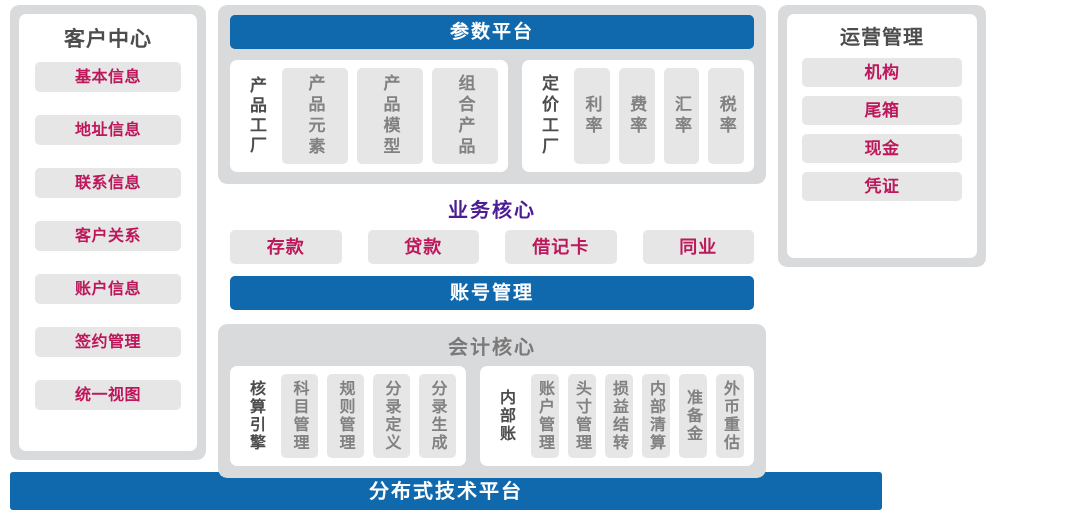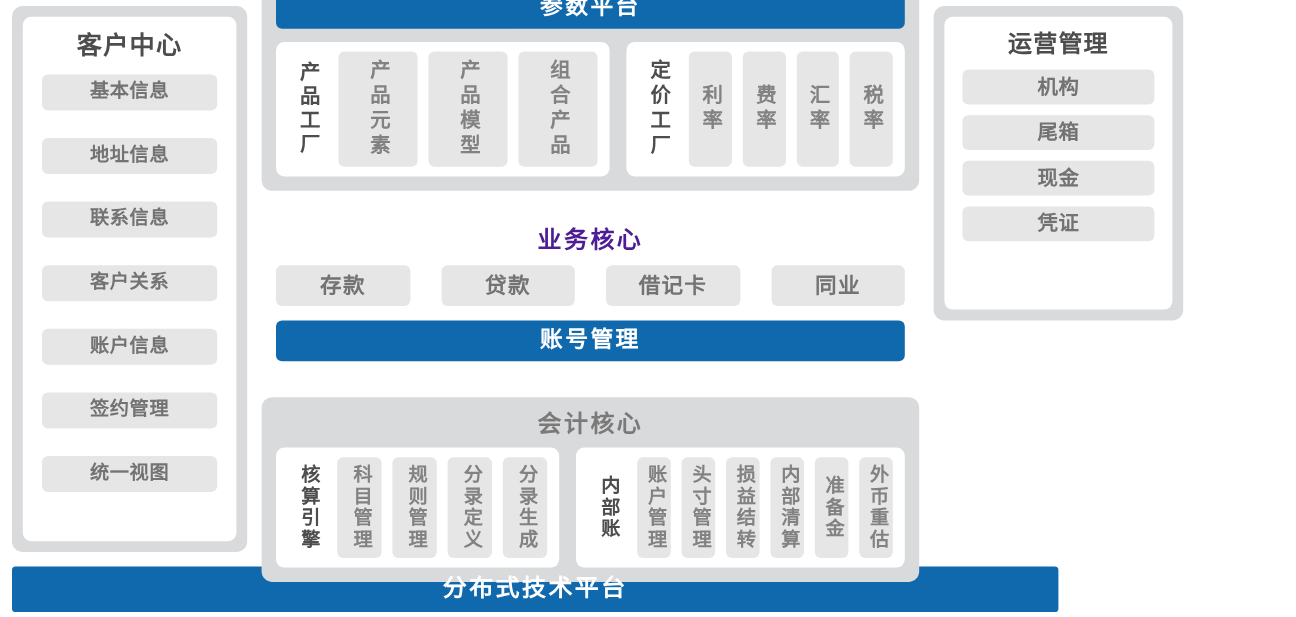--- a/index.html
+++ b/index.html
@@ -66,40 +66,39 @@
     margin-bottom: 13px;
     white-space: nowrap;
   }
   .panel-title.sm {
     font-size: 20px;
     margin-bottom: 11px;
   }
   .pill {
     background: #e6e6e6;
     border-radius: 5px;
-    color: #737373;
+    color: #be185d;
     font-size: 16px;
     text-align: center;
     white-space: nowrap;
     letter-spacing: 0.5px;
   }
   .col-left .pill {
     height: 30px;
     line-height: 30px;
     margin-bottom: 23px;
   }
   .col-left .pill:last-child { margin-bottom: 0; }
 
   
   .col-center {
     flex: 1 1 auto;
     display: flex;
     flex-direction: column;
-    gap: 16px;
-    justify-content: center;
+    gap: 0;
   }
 
   
   .param-frame {
     background: #d9dadb;
     border-radius: 9px;
     padding: 10px 12px 12px 12px;
     box-sizing: border-box;
   }
   .bar-blue {

